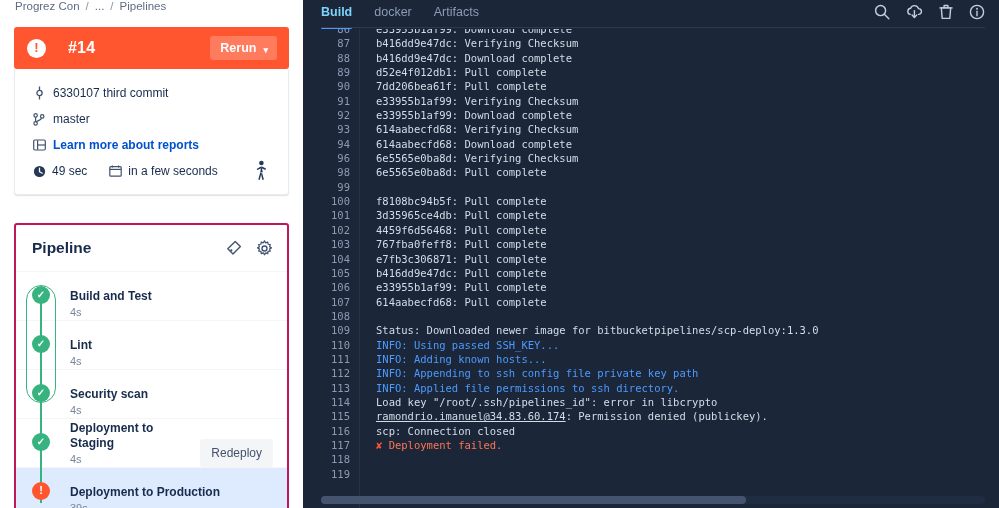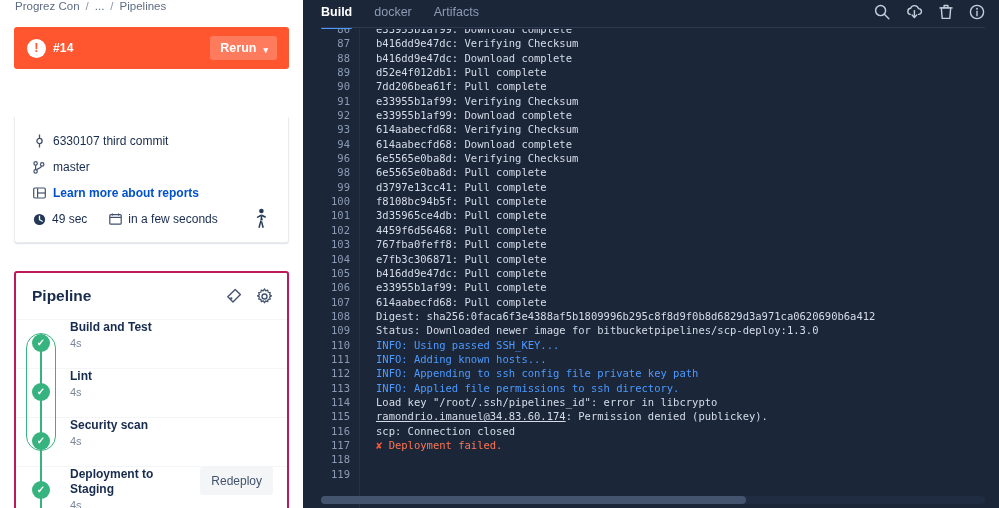--- a/index.html
+++ b/index.html
@@ -39,22 +39,22 @@
     width: 19px; height: 19px; border-radius: 50%;
     background: #ffffff;
     display: flex; align-items: center; justify-content: center;
     flex: 0 0 19px;
   }
   .err-circle span {
     color: #FF5630; font-size: 13px; font-weight: bold; line-height: 1;
     margin-top: -1px;
   }
   .build-num {
-    color: #ffffff; font-size: 12px; font-weight: bold;
-    margin-left: 7px; letter-spacing: .2px;
+    color: #ffffff; font-size: 16px; font-weight: bold;
+    margin-left: 22px; letter-spacing: .2px;
   }
   .rerun-btn {
     margin-left: auto;
     background: rgba(255,255,255,.22);
     border: none; border-radius: 3px;
     color: #ffffff; font-size: 12.5px; font-weight: bold;
     padding: 5px 9px 5px 10px;
     display: flex; align-items: flex-end; gap: 7px;
     cursor: pointer;
     font-family: "Liberation Sans", sans-serif;
@@ -62,21 +62,20 @@
   .chev { font-size: 9px; }
 
   .info-card {
     background: #ffffff;
     border: 1px solid #EBECF0;
     border-top: none;
     border-radius: 0 0 3px 3px;
     padding: 13px 0 12px 0;
     box-shadow: 0 1px 1px rgba(9,30,66,.13);
     position: relative;
-    margin-top: 48px;
   }
   .info-row {
     display: flex; align-items: center;
     font-size: 12px; color: #172B4D;
     padding: 0 16px; height: 22px;
   }
   .info-row + .info-row { margin-top: 4px; }
   .info-ico {
     width: 16px; flex: 0 0 16px;
     display: flex; align-items: center; justify-content: center;
@@ -103,21 +102,21 @@
     height: 46px;
     display: flex; align-items: center;
     padding: 0 14px 0 16px;
   }
   .pipeline-title { font-size: 15.5px; font-weight: bold; color: #172B4D; }
   .head-icons { margin-left: auto; display: flex; align-items: center; gap: 14px; }
   .head-icons .hico { color: #42526E; display: flex; cursor: pointer; }
 
   .steps { position: relative; }
   .step {
-    display: flex; align-items: flex-start;
+    display: flex; align-items: flex-end;
     height: 49px;
     border-top: 1px solid #F4F5F7;
     padding-left: 54px; padding-right: 14px;
     position: relative;
   }
   .step.selected { background: #DEEBFF; }
   .step-text { display: flex; flex-direction: column; justify-content: center; }
   .step-name { font-size: 12px; font-weight: bold; color: #172B4D; line-height: 15px; }
   .step-dur { font-size: 11px; color: #7A869A; line-height: 15px; margin-top: 1px; }
   .redeploy-btn {
@@ -165,21 +164,21 @@
     display: flex; align-items: flex-start;
     padding: 0 14px 0 18px;
     position: relative;
   }
   .tab {
     font-size: 12.5px; color: #8C9BB5;
     padding: 5px 0 0 0; margin-right: 22px;
     cursor: pointer; position: relative; height: 29px;
     font-family: "Liberation Sans", sans-serif;
   }
-  .tab.active { color: #ffffff; font-weight: bold; }
+  .tab.active { color: #7dd3fc; font-weight: bold; }
   .tab.active::after {
     content: ""; position: absolute; left: 0; right: 0; bottom: 0;
     height: 2px; background: #4C9AFF; border-radius: 1px;
   }
   .tab-icons { margin-left: auto; display: flex; align-items: center; gap: 16px; padding-top: 4px; }
   .tab-icons .tico { color: #C6CEDC; display: flex; cursor: pointer; }
   .tab-underline {
     position: absolute; left: 18px; right: 14px; top: 27px;
     height: 1px; background: #2C3950;
   }
@@ -430,30 +429,30 @@
           <div class="logline"><span class="ln">87</span><span class="lt">b416dd9e47dc: Verifying Checksum</span></div>
           <div class="logline"><span class="ln">88</span><span class="lt">b416dd9e47dc: Download complete</span></div>
           <div class="logline"><span class="ln">89</span><span class="lt">d52e4f012db1: Pull complete</span></div>
           <div class="logline"><span class="ln">90</span><span class="lt">7dd206bea61f: Pull complete</span></div>
           <div class="logline"><span class="ln">91</span><span class="lt">e33955b1af99: Verifying Checksum</span></div>
           <div class="logline"><span class="ln">92</span><span class="lt">e33955b1af99: Download complete</span></div>
           <div class="logline"><span class="ln">93</span><span class="lt">614aabecfd68: Verifying Checksum</span></div>
           <div class="logline"><span class="ln">94</span><span class="lt">614aabecfd68: Download complete</span></div>
           <div class="logline"><span class="ln">96</span><span class="lt">6e5565e0ba8d: Verifying Checksum</span></div>
           <div class="logline"><span class="ln">98</span><span class="lt">6e5565e0ba8d: Pull complete</span></div>
-          <div class="logline"><span class="ln">99</span><span class="lt">d3797e13cc41: Pull complete</span></div>
+          <div class="logline"><span class="ln">99</span></div>
           <div class="logline"><span class="ln">100</span><span class="lt">f8108bc94b5f: Pull complete</span></div>
           <div class="logline"><span class="ln">101</span><span class="lt">3d35965ce4db: Pull complete</span></div>
           <div class="logline"><span class="ln">102</span><span class="lt">4459f6d56468: Pull complete</span></div>
           <div class="logline"><span class="ln">103</span><span class="lt">767fba0feff8: Pull complete</span></div>
           <div class="logline"><span class="ln">104</span><span class="lt">e7fb3c306871: Pull complete</span></div>
           <div class="logline"><span class="ln">105</span><span class="lt">b416dd9e47dc: Pull complete</span></div>
           <div class="logline"><span class="ln">106</span><span class="lt">e33955b1af99: Pull complete</span></div>
           <div class="logline"><span class="ln">107</span><span class="lt">614aabecfd68: Pull complete</span></div>
-          <div class="logline"><span class="ln">108</span><span class="lt">Digest: sha256:0faca6f3e4388af5b1809996b295c8f8d9f0b8d6829d3a971ca0620690b6a412</span></div>
+          <div class="logline"><span class="ln">108</span></div>
           <div class="logline"><span class="ln">109</span><span class="lt">Status: Downloaded newer image for bitbucketpipelines/scp-deploy:1.3.0</span></div>
           <div class="logline"><span class="ln">110</span><span class="lt info">INFO: Using passed SSH_KEY...</span></div>
           <div class="logline"><span class="ln">111</span><span class="lt info">INFO: Adding known hosts...</span></div>
           <div class="logline"><span class="ln">112</span><span class="lt info">INFO: Appending to ssh config file private key path</span></div>
           <div class="logline"><span class="ln">113</span><span class="lt info">INFO: Applied file permissions to ssh directory.</span></div>
           <div class="logline"><span class="ln">114</span><span class="lt">Load key "/root/.ssh/pipelines_id": error in libcrypto</span></div>
           <div class="logline"><span class="ln">115</span><span class="lt"><span class="ul">ramondrio.imanuel@34.83.60.174</span>: Permission denied (publickey).</span></div>
           <div class="logline"><span class="ln">116</span><span class="lt">scp: Connection closed</span></div>
           <div class="logline"><span class="ln">117</span><span class="lt error"><span class="xmark">✘</span> Deployment failed.</span></div>
           <div class="logline"><span class="ln">118</span><span class="lt"></span></div>

